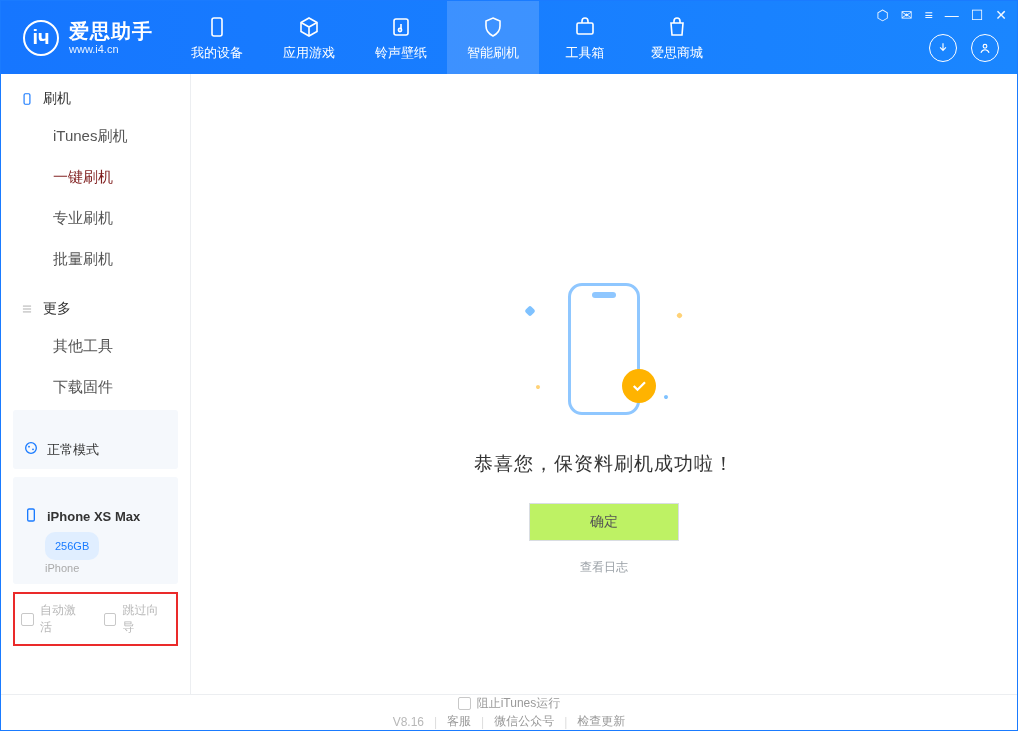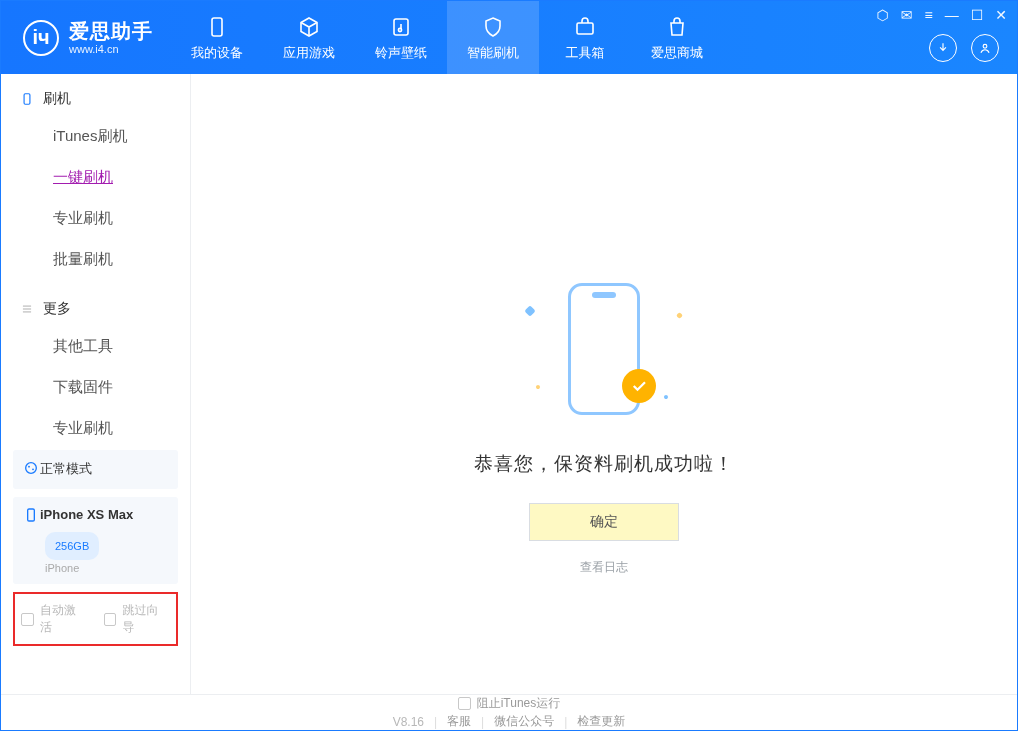--- a/index.html
+++ b/index.html
@@ -22,26 +22,26 @@
   .winctrl-bottom { position:absolute; bottom:12px; right:18px; display:flex; gap:14px; align-items:center; }
   .circ-btn { width:28px; height:28px; border:1.6px solid #fff; border-radius:50%; display:flex; align-items:center; justify-content:center; cursor:pointer; }
   .circ-btn svg { width:14px; height:14px; fill:none; stroke:#fff; stroke-width:2; }
 
   .body { flex:1; display:flex; min-height:0; }
   .sidebar { width:190px; border-right:1px solid #eceef1; display:flex; flex-direction:column; position:relative; }
   .nav { padding-top:8px; }
   .nav-head { display:flex; align-items:center; gap:8px; padding:8px 18px; font-size:14px; color:#333; }
   .nav-head .hicon { width:16px; height:16px; display:flex; align-items:center; justify-content:center;}
   .nav-item { padding:11px 10px 11px 52px; font-size:15px; color:#555; cursor:pointer; position:relative;}
-  .nav-item.active { color:#a21caf;text-decoration:underline; }
+  .nav-item.active { color:#7f1d1d; }
   .nav-item.active::before { content:""; position:absolute; left:40px; top:50%; transform:translateY(-50%); width:4px; height:4px; background:transparent; }
 
   .device-cards { position:absolute; left:12px; right:12px; bottom:110px; display:flex; flex-direction:column; gap:8px;}
   .card { background:#f5f8fc; border-radius:3px; padding:10px 10px; font-size:13px; color:#333; }
-  .card .row1 { display:flex; gap:1px; }
+  .card .row1 { display:flex; align-items:center; gap:8px;margin-top:20px; }
   .pill { display:inline-block; margin-top:6px; background:#e0eeff; color:#1a7bff; border-radius:10px; padding:8px 10px; font-size:11px; margin-left:22px;}
   .subgrey { font-size:11px; color:#aaa; margin-left:22px; margin-top:2px;}
 
   .bottom-checks { position:absolute; left:12px; right:12px; bottom:48px; border:2px solid #ea2a2a; padding:8px 6px; display:flex; gap:16px; align-items:center;}
   .chk { display:flex; align-items:center; gap:6px; font-size:12px; color:#b8b8b8; cursor:pointer;}
   .chk .box { width:13px; height:13px; border:1px solid #c8c8c8; border-radius:2px; background:#fff;}
 
   .main { flex:1; position:relative; display:flex; flex-direction:column; align-items:center; justify-content:flex-start; }
   .result { margin-top:195px; display:flex; flex-direction:column; align-items:center; }
   .phone-art { width:220px; height:160px; position:relative; display:flex; align-items:center; justify-content:center;}
@@ -49,21 +49,21 @@
   .phone::before{content:""; position:absolute; top:6px; left:50%; transform:translateX(-50%); width:24px; height:6px; background:#8fc7ff; border-radius:3px;}
   .badge-check{ position:absolute; right:58px; bottom:26px; width:34px; height:34px; background:#ffb300; border-radius:50%; display:flex; align-items:center; justify-content:center;}
   .badge-check svg{ width:18px; height:18px; stroke:#fff; stroke-width:3; fill:none;}
   .dot{ position:absolute; border-radius:2px; transform:rotate(45deg);}
   .d1{ width:8px; height:8px; background:#7fc2ff; left:32px; top:38px;}
   .d2{ width:5px; height:5px; background:#ffd277; right:32px; top:44px;}
   .d3{ width:4px; height:4px; background:#7fc2ff; right:46px; bottom:30px;}
   .d4{ width:4px; height:4px; background:#ffd277; left:42px; bottom:40px;}
 
   .result-text { font-size:19px; color:#333; margin-top:22px; letter-spacing:1px;}
-  .ok-btn { margin-top:26px; width:150px; height:38px; border:1px solid #d9dde2; background:#fef9c3; font-size:14px; color:#555; cursor:pointer; display:flex; align-items:center; justify-content:center;}
+  .ok-btn { margin-top:26px; width:150px; height:38px; border:1px solid #d9dde2; background:#bef264; font-size:14px; color:#555; cursor:pointer; display:flex; align-items:center; justify-content:center;}
   .log-link { margin-top:18px; font-size:12px; color:#9aa0a6; cursor:pointer;}
 
   .statusbar { height:36px; border-top:1px solid #eceef1; display:flex; align-items:center; font-size:12px; color:#999; padding:0 16px; justify-content:space-between;flex-direction:column;}
   .statusbar .left { display:flex; align-items:center; gap:8px;}
   .statusbar .right { display:flex; align-items:center; gap:10px;}
   .statusbar .divider { color:#ddd;}
   .sblink { cursor:pointer; color:#999;}
   .ver { color:#b8b8b8;}
 </style>
 </head>

